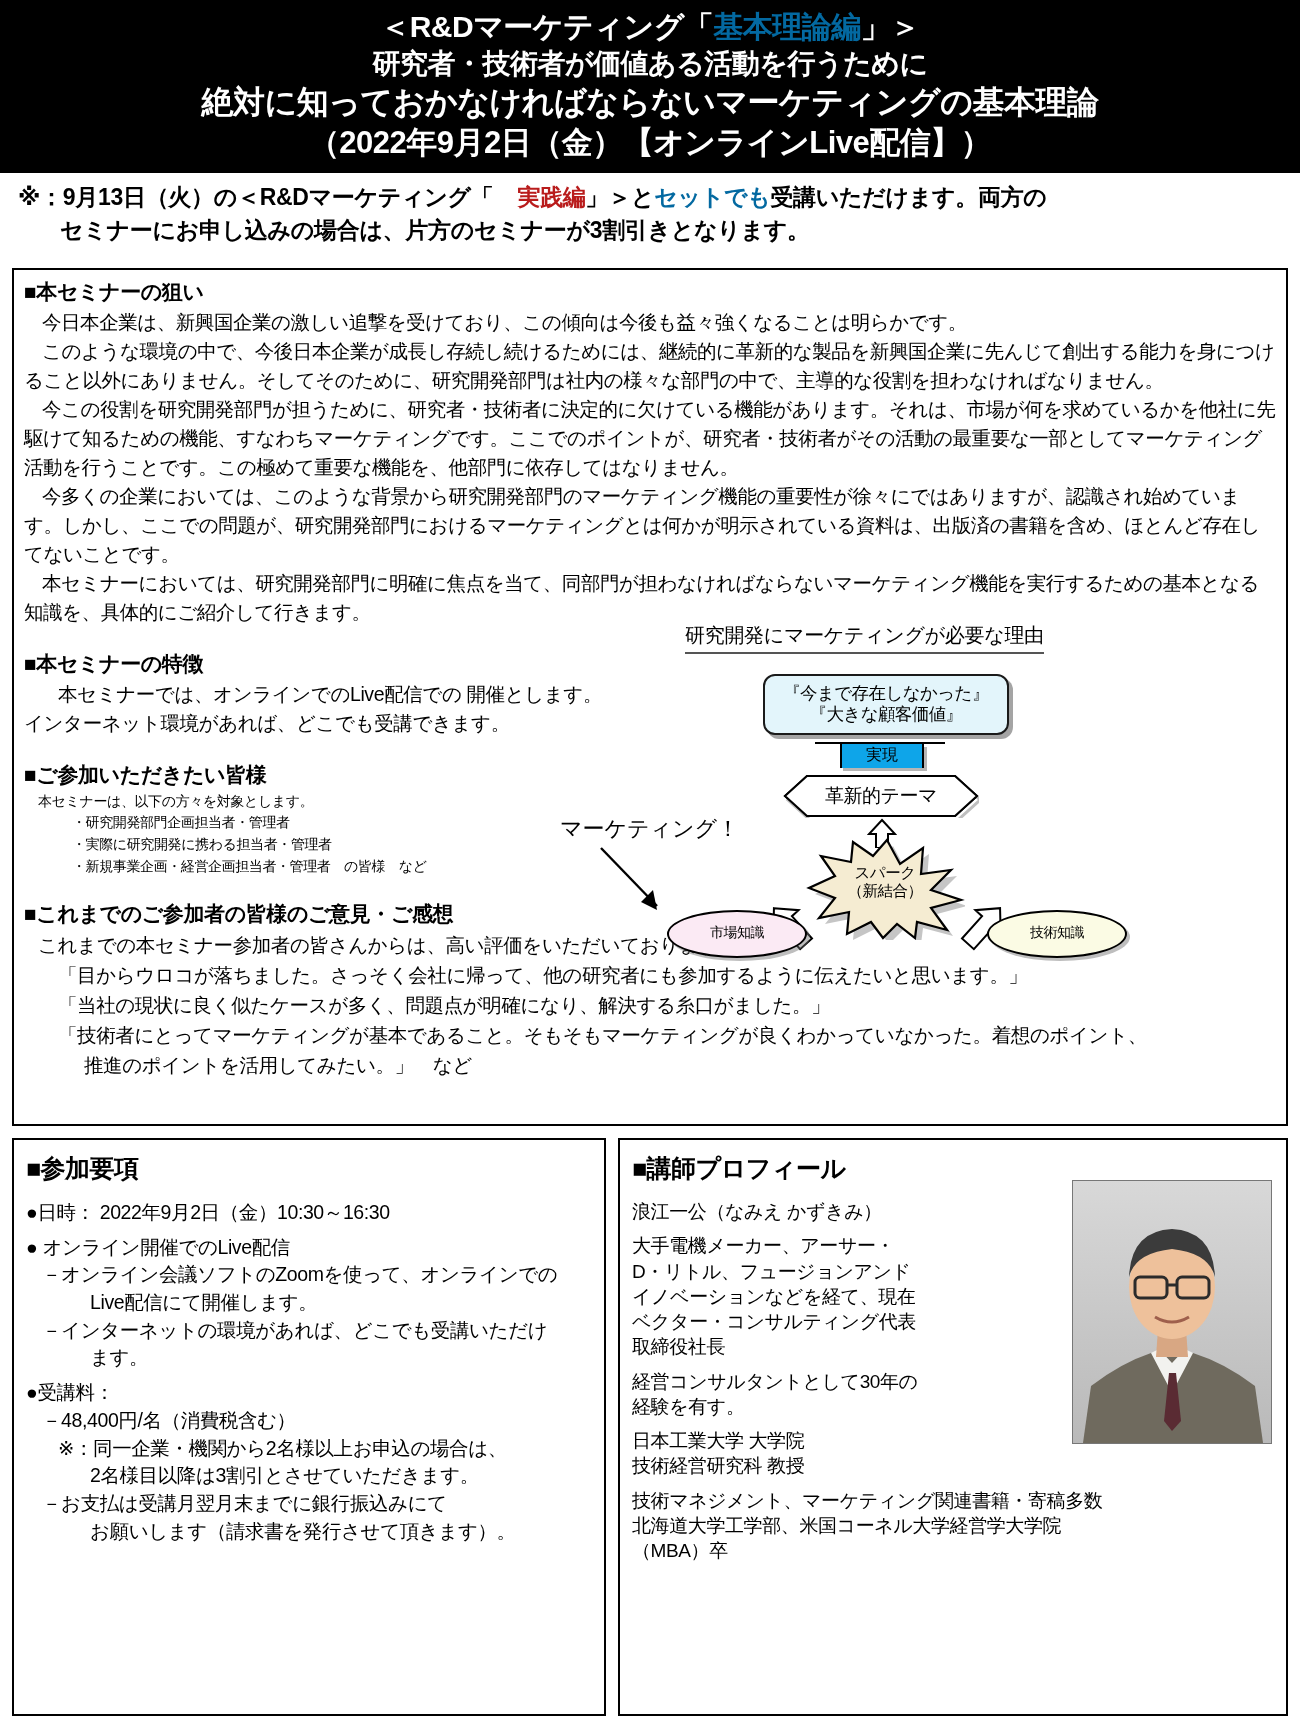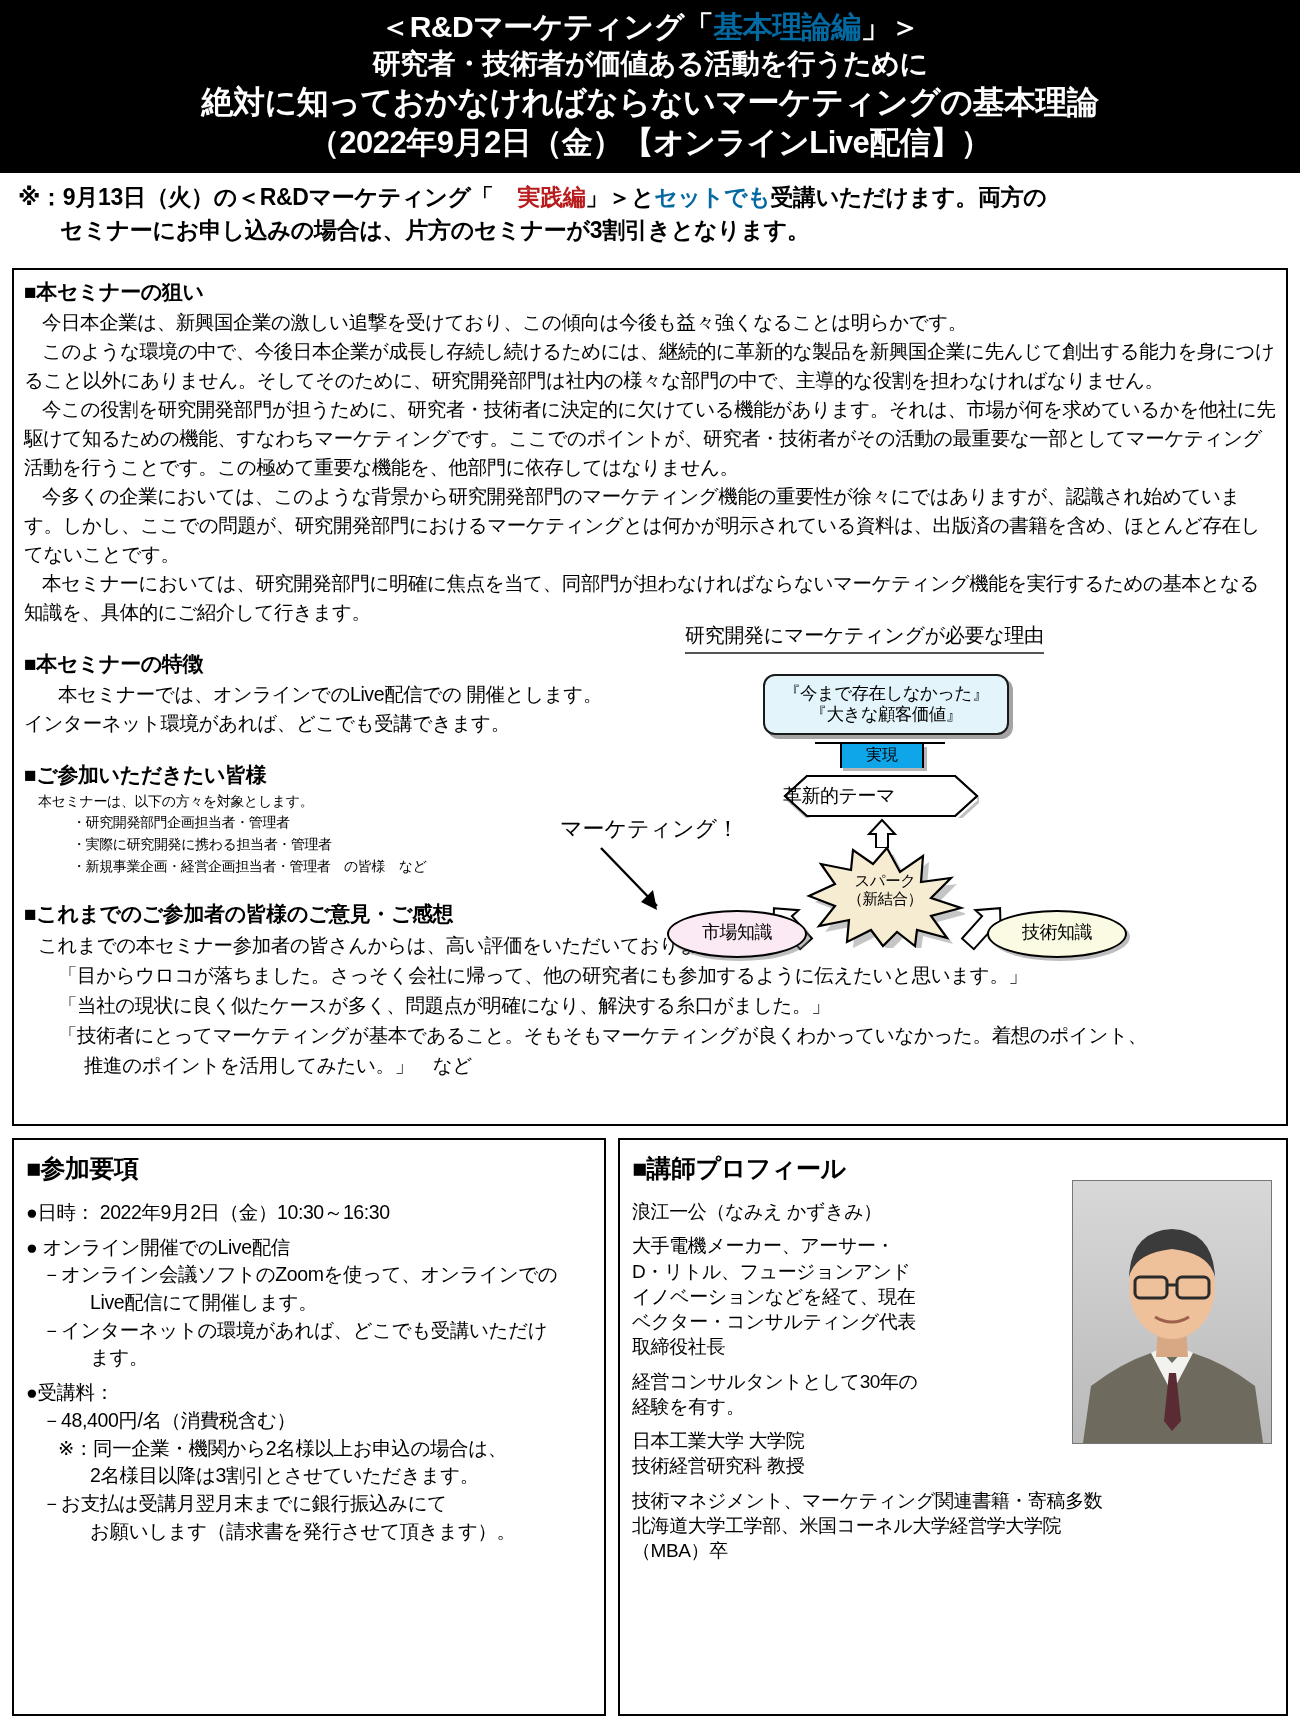--- a/index.html
+++ b/index.html
@@ -137,48 +137,49 @@
   .dg-theme {
     position: absolute;
     left: 128px;
     top: 152px;
     width: 196px;
     height: 44px;
   }
   .dg-theme .hexlabel {
     position: absolute;
     width: 100%;
+    text-align: center;
     top: 9px;
     font-size: 19px;
     letter-spacing: -0.5px;
   }
   .dg-spark {
     position: absolute;
     left: 150px;
-    top: 220px;
+    top: 212px;
     width: 160px;
     height: 106px;
   }
   .dg-spark .sparklabel {
     position: absolute;
     width: 100%;
     text-align: center;
     top: 30px;
     font-size: 15.5px;
     line-height: 1.15;
     letter-spacing: -0.5px;
   }
   .dg-ellipse {
     position: absolute;
     width: 136px;
     height: 44px;
     border: 2px solid #000;
     border-radius: 50%;
     text-align: center;
-    font-size: 18px;
+    font-size: 14px;
     line-height: 40px;
     letter-spacing: -0.5px;
     box-shadow: 3px 3px 0 rgba(110,110,110,0.45);
   }
   #ellipse-market { left: 12px; top: 288px; background: #fbeaf4; }
   #ellipse-tech   { left: 332px; top: 288px; background: #fbfbe4; }
   #marketing-label {
     position: absolute;
     left: -95px;
     top: 192px;

